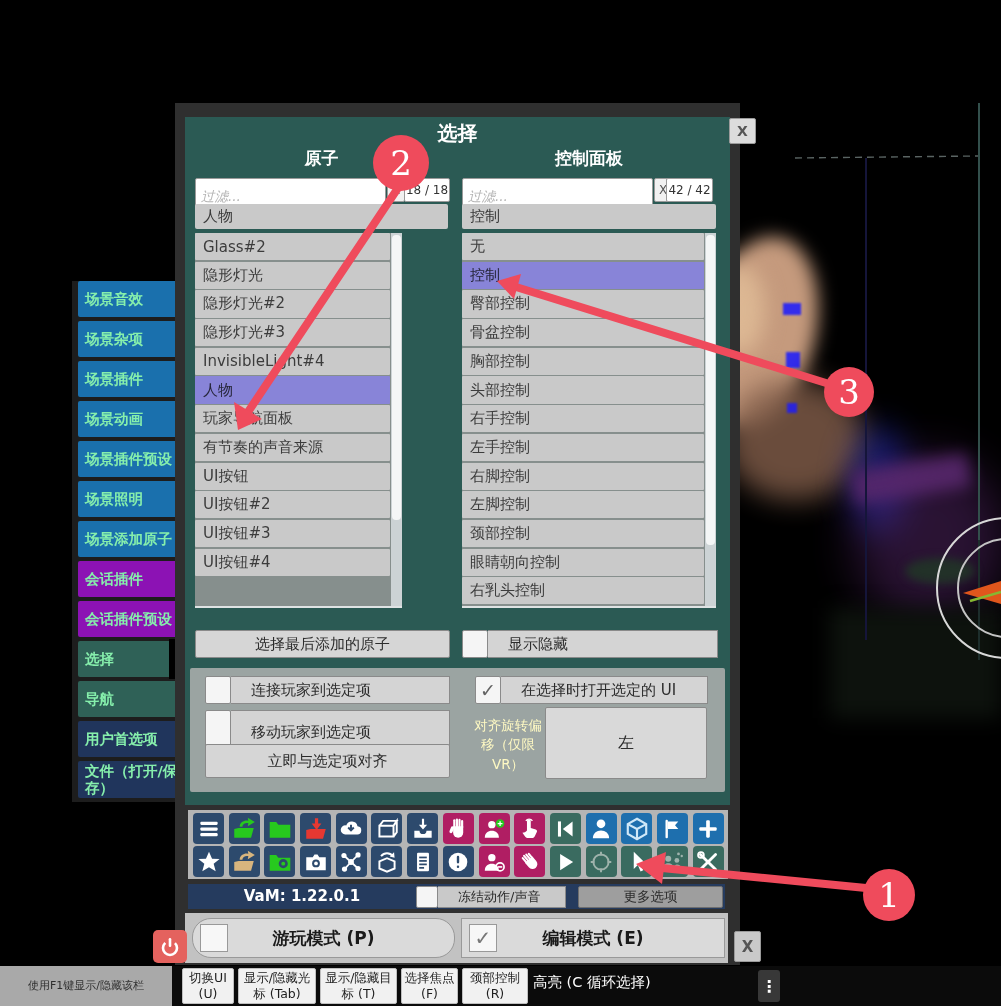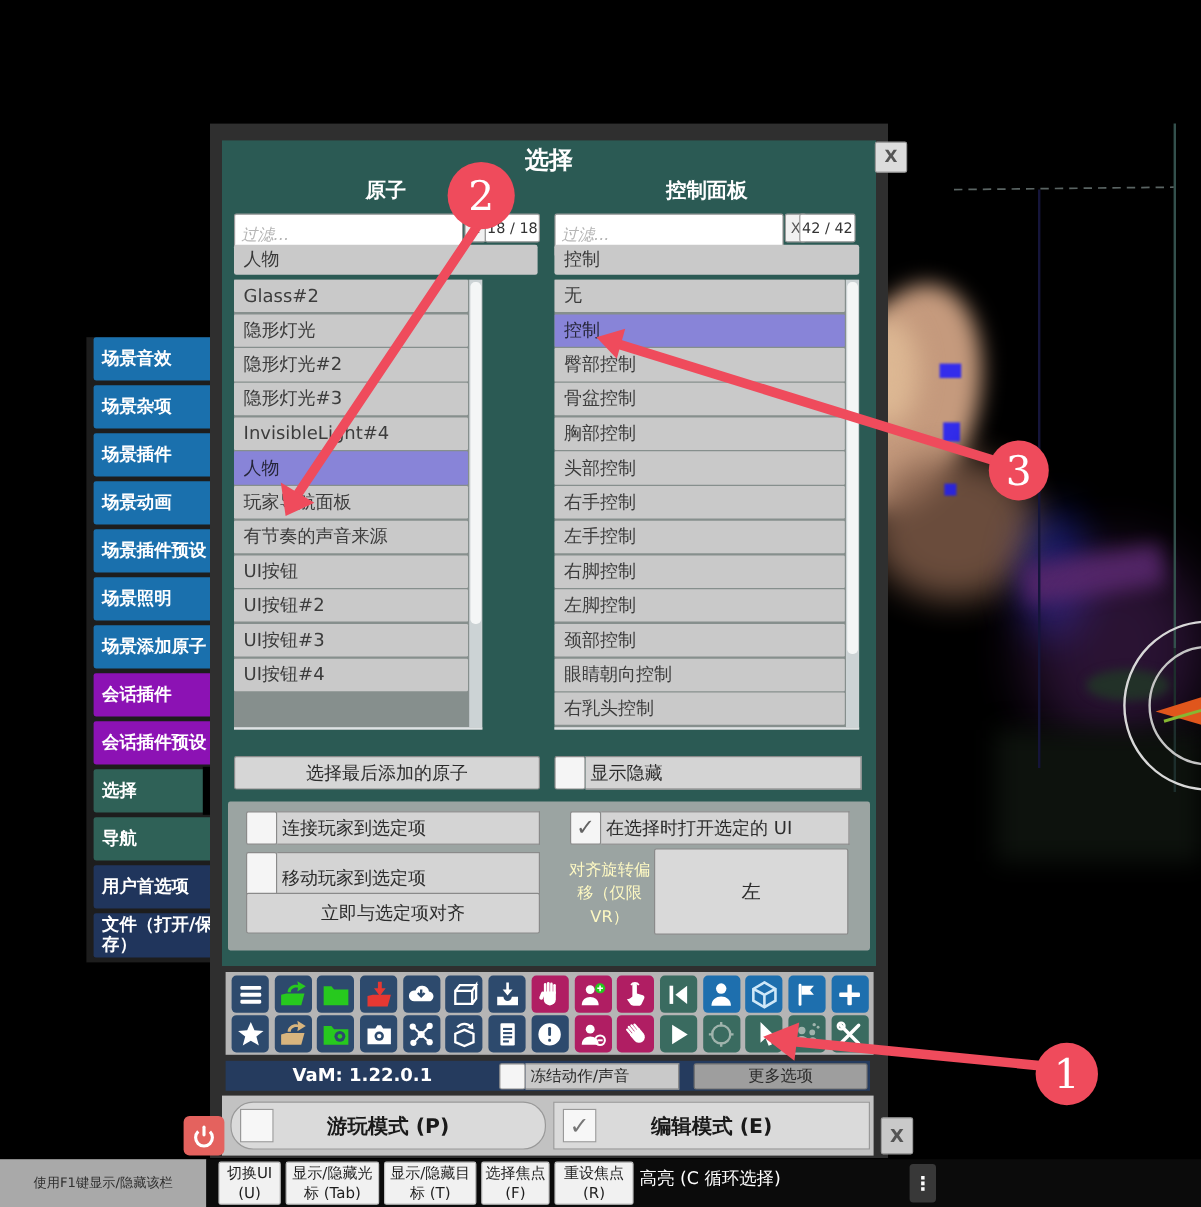--- a/index.html
+++ b/index.html
@@ -5,21 +5,21 @@
   html,body{margin:0;padding:0;background:#000;}
   body{width:1001px;height:1006px;position:relative;overflow:hidden;
        font-family:"DejaVu Sans","Liberation Sans",sans-serif;}
   .abs{position:absolute;}
   
   .blob{position:absolute;border-radius:50%;}
   
   #sidebar{left:72px;top:281px;width:114px;height:521px;background:#1d1d1d;z-index:4;}
   .side-item{position:relative;margin:0 0 4px 6px;width:102px;min-height:36px;display:flex;
              align-items:center;padding:2px 0 2px 7px;box-sizing:border-box;
-             color:#ffffff;font-weight:bold;font-size:14.5px;line-height:1.15;border-radius:2px;}
+             color:#86efac;font-weight:bold;font-size:14.5px;line-height:1.15;border-radius:2px;}
   .side-tab{position:absolute;right:-2px;top:-2px;width:13px;height:calc(100% + 4px);background:#000;}
   
   #frame{left:175px;top:103px;width:565px;height:862px;background:#2f2f2f;z-index:10;}
   #teal{left:185px;top:117px;width:545px;height:688px;background:#2b5a54;z-index:11;}
   .dlg-title{color:#fff;font-weight:bold;text-align:center;}
   .filter-input{position:absolute;border:1px solid #9a9a9a;background:#fff;border-radius:2px;
                 font-size:13.5px;padding:17px 5px;box-sizing:border-box;color:#0369a1;
                 font-family:"DejaVu Sans","Liberation Sans",sans-serif;}
   .filter-input::placeholder{font-style:italic;color:#b5b5b5;}
   .mini-btn{position:absolute;background:#f1f1f1;border:1px solid #9a9a9a;border-radius:2px;
@@ -34,21 +34,21 @@
   .row.sel{background:#8884d8;color:#26263a;}
   .scroll{position:absolute;top:0;width:11px;height:100%;background:#ccd3d5;z-index:13;}
   .thumb{position:absolute;left:1px;width:9px;background:#f4f6f6;border-radius:4px;}
   .btn{position:absolute;background:#d6d6d6;border:1px solid #8a8a8a;border-radius:2px;color:#2c2c2c;
        font-size:15px;display:flex;align-items:center;justify-content:center;z-index:12;box-sizing:border-box;}
   .cb{position:absolute;display:flex;z-index:12;}
   .cb .cb-box{width:26px;background:#f5f5f5;border:1px solid #8a8a8a;box-sizing:border-box;
               display:flex;align-items:center;justify-content:center;color:#636363;
               font-size:19px;font-weight:bold;border-radius:2px;}
   .cb .cb-lab{flex:1;background:#d4d4d4;border:1px solid #8a8a8a;border-left:none;display:flex;
-              align-items:center;padding-left:4px;font-size:15px;color:#2c2c2c;box-sizing:border-box;}
+              align-items:center;padding-left:20px;font-size:15px;color:#2c2c2c;box-sizing:border-box;}
   #inner-panel{left:190px;top:668px;width:535px;height:124px;background:#9ba4a2;z-index:11;border-radius:2px;}
   .align-label{color:#fef9c3;font-size:13.5px;text-align:center;line-height:1.45;z-index:12;}
   
   #toolstrip{left:188px;top:810px;width:540px;height:69px;background:#b5b5b5;z-index:11;}
   .icon-row{position:absolute;left:5px;display:flex;gap:4.7px;}
   .tool{width:31px;height:31px;border-radius:4px;display:flex;align-items:center;justify-content:center;}
   .tool svg{width:26px;height:26px;display:block;}
   
   #navybar{left:188px;top:884px;width:537px;height:25px;background:#253b5e;z-index:11;}
   .ver{color:#fff;font-weight:bold;font-size:15px;}
@@ -497,13 +497,13 @@
       <text x="401" y="175" text-anchor="middle" class="num">2</text>
       <circle cx="849" cy="392" r="25" fill="#ef4b5c"></circle>
       <text x="849" y="404" text-anchor="middle" class="num">3</text>
     </g>
 </svg>
 
 <div class="hb-btn" style="left: 182px; width: 52px;">切换UI (U)</div>
 <div class="hb-btn" style="left: 238px; width: 78px;">显示/隐藏光标 (Tab)</div>
 <div class="hb-btn" style="left: 320px; width: 77px;">显示/隐藏目标 (T)</div>
 <div class="hb-btn" style="left: 401px; width: 57px;">选择焦点 (F)</div>
-<div class="hb-btn" style="left: 462px; width: 66px;">重设焦点 (R)</div>
+<div class="hb-btn" style="left: 462px; width: 66px;">颈部控制 (R)</div>
 
 </body></html>

